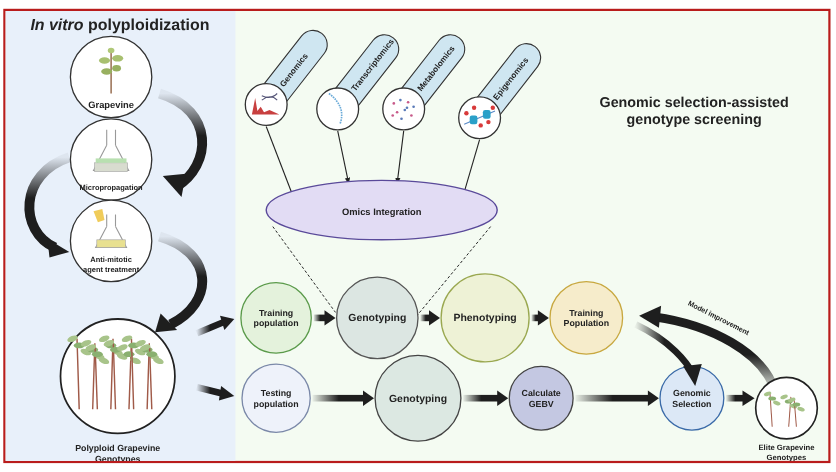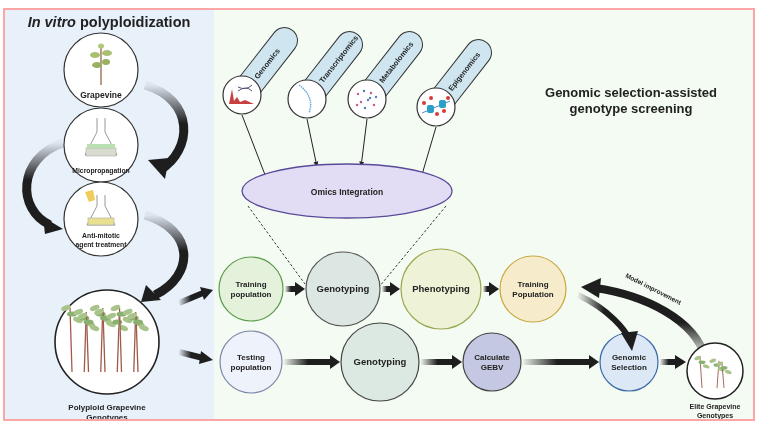--- a/index.html
+++ b/index.html
@@ -1,17 +1,17 @@
 <!DOCTYPE html>
 <html><head>
 <meta charset="utf-8">
 <style>
   html, body { margin:0; padding:0; background:#ffffff; }
   body { width:760px; height:429px; position:relative; overflow:hidden; font-family:"Liberation Sans", sans-serif; }
-  #frame { position:absolute; left:3px; top:8px; width:752px; height:413px; border:2px solid #fca5a5; box-sizing:border-box; background:#f4fbf2; overflow:hidden; }
+  #frame { position:absolute; left:3px; top:8px; width:752px; height:413px; border:2px solid #b91c1c; box-sizing:border-box; background:#f4fbf2; overflow:hidden; }
   #left-panel { position:absolute; left:0; top:0; width:209px; height:100%; background:#e8f0fa; }
   svg { position:absolute; left:0; top:0; }
   .lbl { font-family:"Liberation Sans", sans-serif; font-weight:bold; fill:#222; }
 </style>
 </head>
 <body>
 
 <div id="frame">
   <div id="left-panel"></div>
   <svg id="diagram" width="752" height="413">

